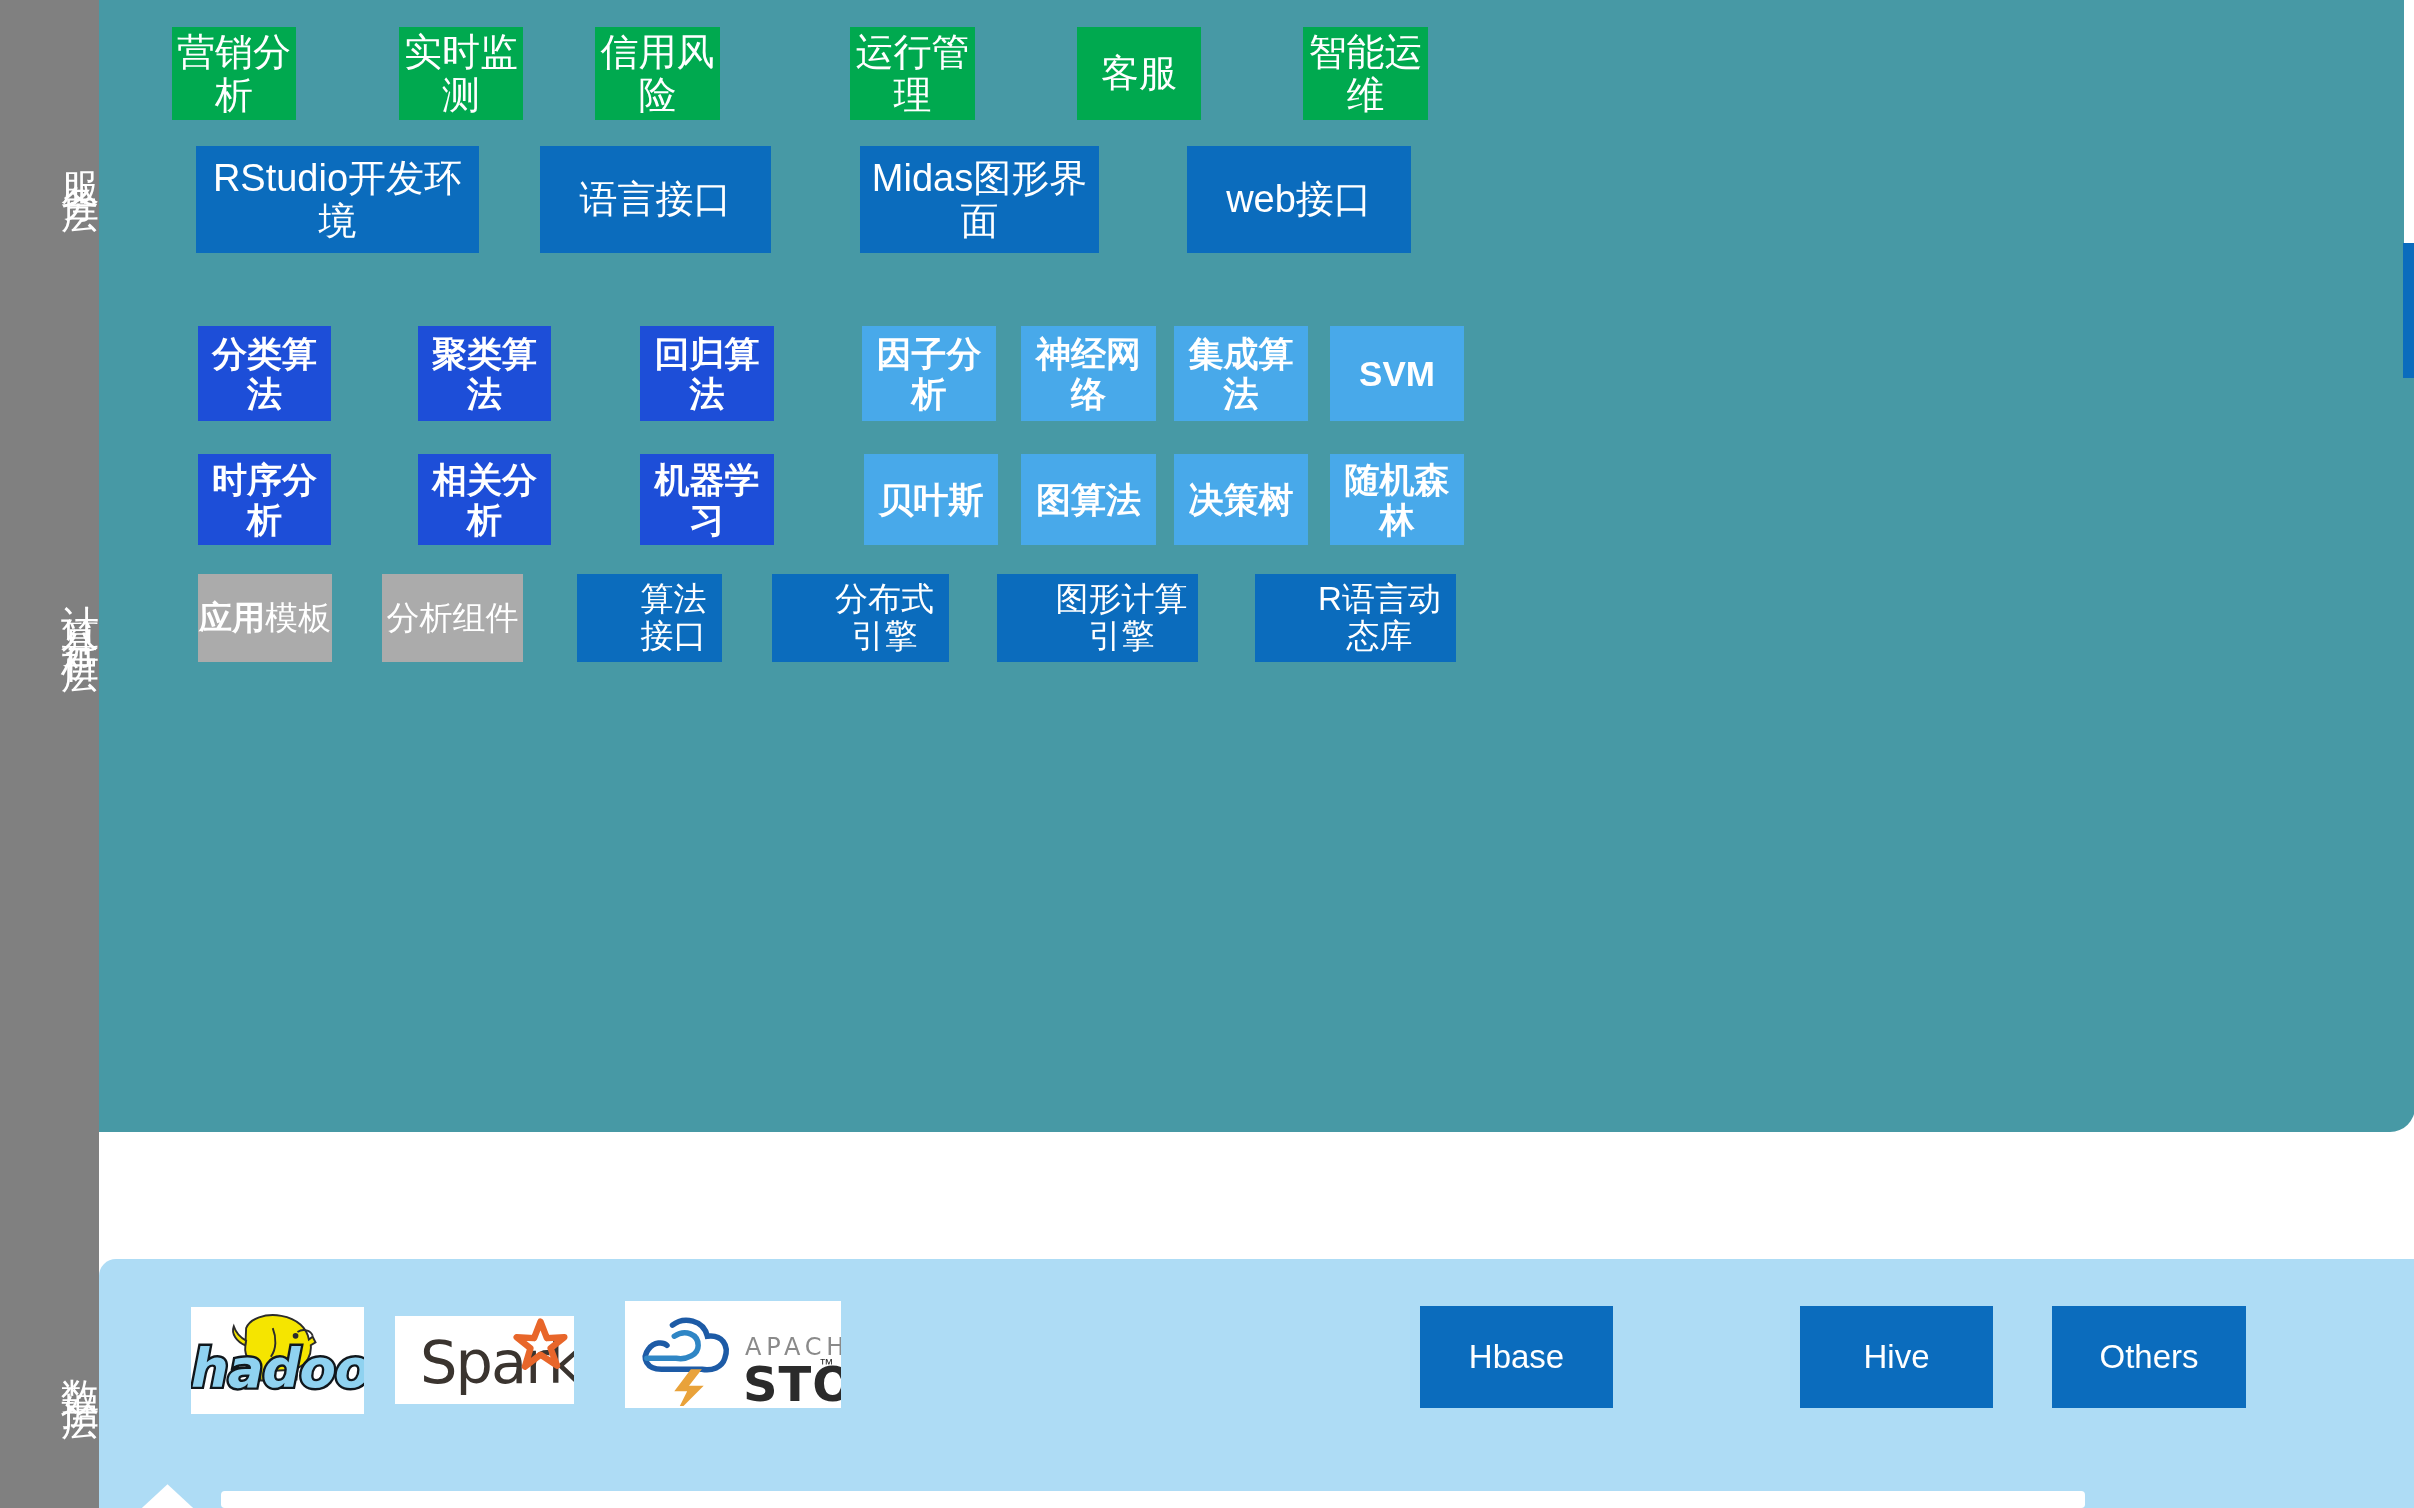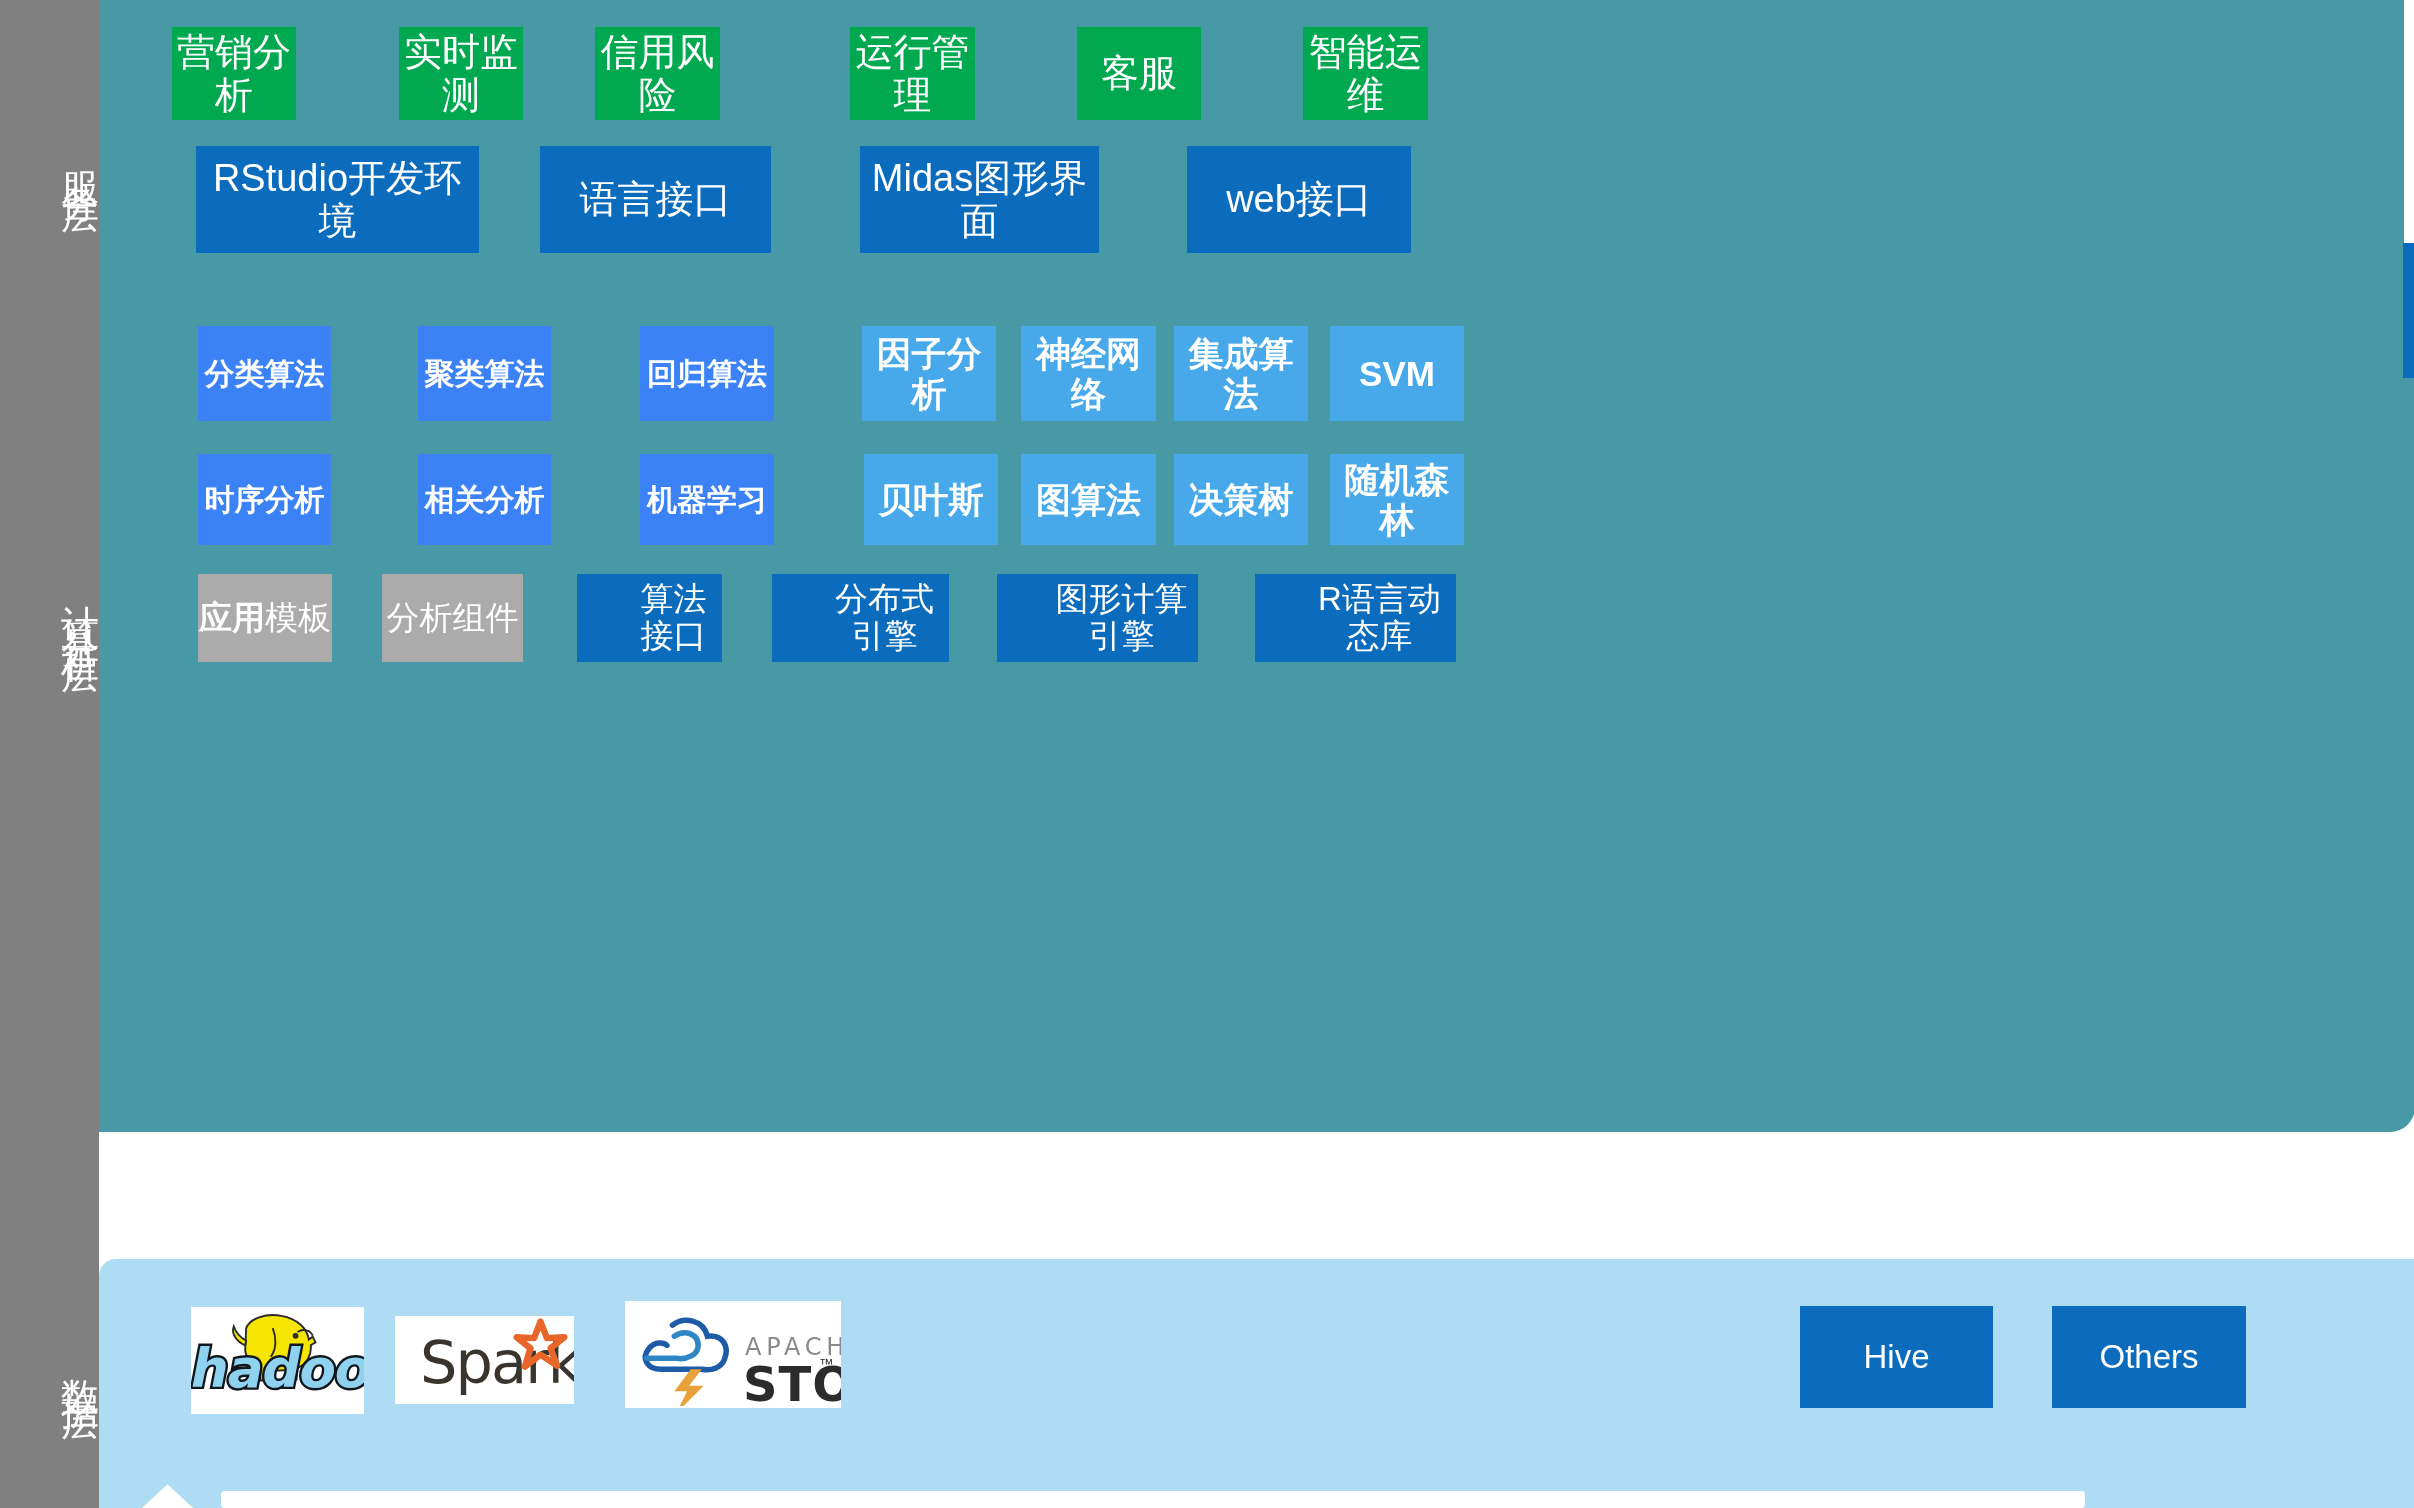--- a/index.html
+++ b/index.html
@@ -92,21 +92,21 @@
     align-items: center;
     justify-content: center;
     box-sizing: border-box;
     color: #ffffff;
     text-align: center;
     line-height: 1.12;
     overflow: hidden;
   }
   .tile-green   { background: #00a94f; font-size: 38px; font-weight: 400; }
   .tile-blue    { background: #0b6cbd; font-size: 38px; font-weight: 400; }
-  .tile-orange  { background: #3b82f6; font-size: 30px; font-weight: 700; }
+  .tile-orange  { background: #1d4ed8; font-size: 35px; font-weight: 700; }
   .tile-ltblue  { background: #48a9ea; font-size: 35px; font-weight: 700; }
   .tile-gray    { background: #ababab; font-size: 33px; font-weight: 400; }
   .tile-blue-sm { background: #0b6cbd; font-size: 33px; font-weight: 400; padding-left: 48px; }
   .tile-db      { background: #0b6cbd; font-size: 33px; font-weight: 400; }
 
   
   .logo-card {
     position: absolute;
     background: #ffffff;
     display: flex;
@@ -272,20 +272,21 @@
                  L30 70 C14 70, 8 58, 16 48 C22 40, 32 40, 36 44" fill="none" stroke="#1d5ba6" stroke-width="6" stroke-linecap="round"></path>
         <path d="M44 34 C56 26, 70 32, 70 44 C70 54, 58 60, 46 58 L14 58" fill="none" stroke="#2f86c5" stroke-width="6" stroke-linecap="round"></path>
         <path d="M62 70 L44 94 L58 94 L46 118 L76 88 L60 88 L74 70 Z" fill="#e9a23a"></path>
       </svg>
       <div class="storm-apache">APACHE</div>
       <div class="storm-name">STORM</div>
       <div class="storm-tm">™</div>
     </div>
   </div>
 
+  <div class="tile tile-db" style="left:1420px;top:1306px;width:193px;height:102px;">Hbase</div>
   <div class="tile tile-db" style="left:1800px;top:1306px;width:193px;height:102px;">Hive</div>
   <div class="tile tile-db" style="left:2052px;top:1306px;width:194px;height:102px;">Others</div>
 
   <svg style="position:absolute;left:141px;top:1484px;width:53px;height:25px;" viewBox="0 0 56 26">
     <path d="M28 0 L56 26 L0 26 Z" fill="#ffffff"></path>
   </svg>
   <div class="bottom-white-card" style="left:221px;top:1491px;width:1864px;height:17px;"></div>
 
 </div>
 

